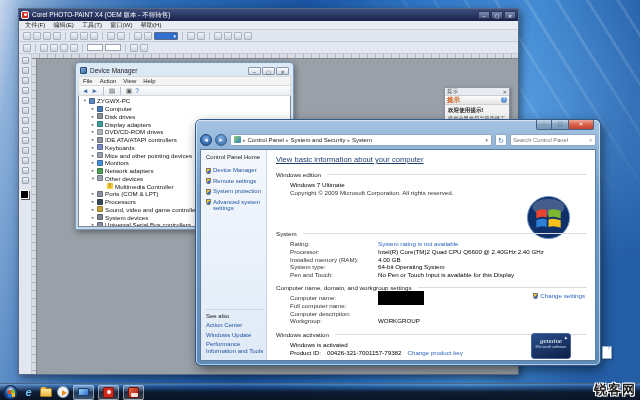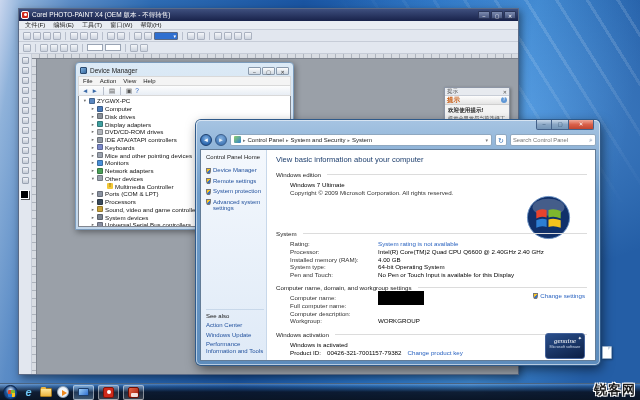--- a/index.html
+++ b/index.html
@@ -79,36 +79,36 @@
   .mag{color:#6d87a8;font-size:7px;margin-left:auto;}
   .sys-body{position:absolute;left:4px;right:4px;top:29px;bottom:4px;background:#fff;border:1px solid #637c97;display:flex;overflow:hidden;}
   .sidebar{width:66px;background:linear-gradient(180deg,#f4f8fd,#dfeaf7);border-right:1px solid #c8d8ea;padding:4px 2px 3px 5px;display:flex;flex-direction:column;font-size:6px;}
   .sb-home{color:#1a1a1a;margin-bottom:7px;}
   .sb-link{display:flex;align-items:flex-start;gap:2px;color:#1f4f9c;margin-bottom:4px;line-height:6.5px;}
   .shield{width:5px;height:6px;background:linear-gradient(135deg,#f7c325 0 50%,#2e6fd0 50% 100%);border-radius:0 0 50% 50%/0 0 60% 60%;border:1px solid #777;flex:none;margin-top:0.5px;}
   .seealso{margin-top:auto;border-top:1px solid #c8d8ea;padding-top:3px;}
   .sa-h{color:#1a1a1a;margin-bottom:3px;}
   .sa-l{color:#1f4f9c;margin-bottom:3px;line-height:6.5px;}
   .main{flex:1;padding:5px 8px 0 9px;font-size:6.2px;color:#000;position:relative;overflow:hidden;}
-  .h1{font-size:7.6px;color:#1d3e6d;margin-bottom:7px;}
+  .h1{font-size:7.6px;color:#1d3e6d;margin-bottom:7px;text-decoration:underline;}
   .sec{position:relative;margin-bottom:6px;}
   .seclabel{display:flex;align-items:center;margin-bottom:3px;}
   .seclabel span{font-size:6.2px;color:#222;white-space:nowrap;}
   .seclabel i{flex:1;height:1px;background:#dcdcdc;margin-left:6px;}
   .sec .ind{padding-left:14px;}
   .r{display:flex;align-items:center;height:7.6px;}
   .rn{width:88px;color:#333;flex:none;}
   .rv{color:#000;white-space:nowrap;}
   .rv.link,.link{color:#2a63c0;}
   .redact{width:46px;height:14px;background:#000;position:relative;z-index:2;}
   .sec1{margin-bottom:34px;}
   .sec1 .line{height:7.6px;display:flex;align-items:center;}
   .winorb{position:absolute;right:16px;top:24px;width:45px;height:45px;}
   .chg{position:absolute;right:2px;top:8px;display:flex;gap:2px;align-items:center;color:#2a63c0;}
-  .badge{position:absolute;right:2px;top:2px;width:40px;height:26px;background:linear-gradient(160deg,#2a4f8c,#0c1f45);border:1px solid #44629a;border-radius:3px;color:#fff;text-align:center;padding-top:4px;}
+  .badge{position:absolute;right:16px;top:2px;width:40px;height:26px;background:linear-gradient(160deg,#2a4f8c,#0c1f45);border:1px solid #44629a;border-radius:3px;color:#fff;text-align:center;padding-top:4px;}
   .badge .b1{font-size:7px;font-style:italic;font-family:"Liberation Serif",serif;line-height:7px;}
   .badge .b2{font-size:3.8px;color:#cbd8ec;}
   .badge .spark{position:absolute;right:2px;top:1px;font-size:5px;color:#fff;}
   .pid-row{display:flex;gap:6px;height:8px;align-items:center;}
   
   .taskbar{position:absolute;left:0;right:0;bottom:0;height:17px;background:linear-gradient(180deg,rgba(160,200,240,.35),rgba(40,70,110,.25) 2px,rgba(8,16,32,.88) 50%,#0a1526);border-top:1px solid rgba(140,180,220,.5);display:flex;align-items:center;gap:4px;padding:0 3px;z-index:5;}
   .orb{width:15px;height:15px;border-radius:50%;background:radial-gradient(circle at 50% 32%,rgba(255,255,255,.9),rgba(255,255,255,0) 45%),radial-gradient(circle,#2f74c0,#123c78 75%);border:1px solid #0a2246;position:relative;flex:none;}
   .orb i{position:absolute;left:4px;top:4px;width:7px;height:7px;border-radius:1px;background:conic-gradient(#7ebb2e 0 25%,#fbc31c 0 50%,#2e77d0 0 75%,#e0482e 0 100%);}
   .tbico{width:13px;height:13px;display:flex;align-items:center;justify-content:center;flex:none;}
   .ie{color:#6ec6f5;font-size:11px;font-weight:bold;font-style:italic;line-height:12px;}

